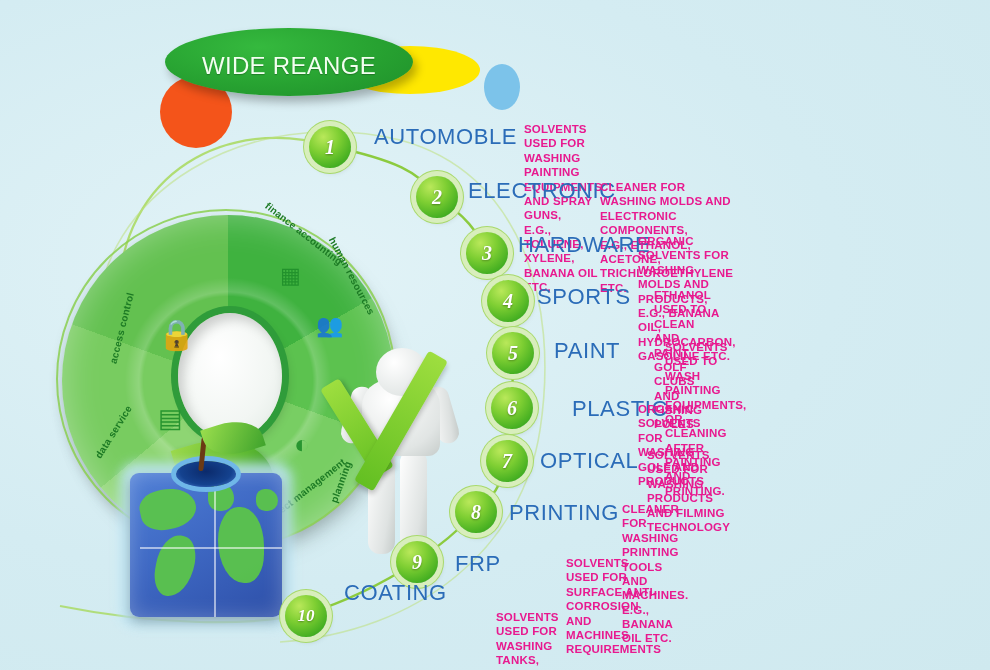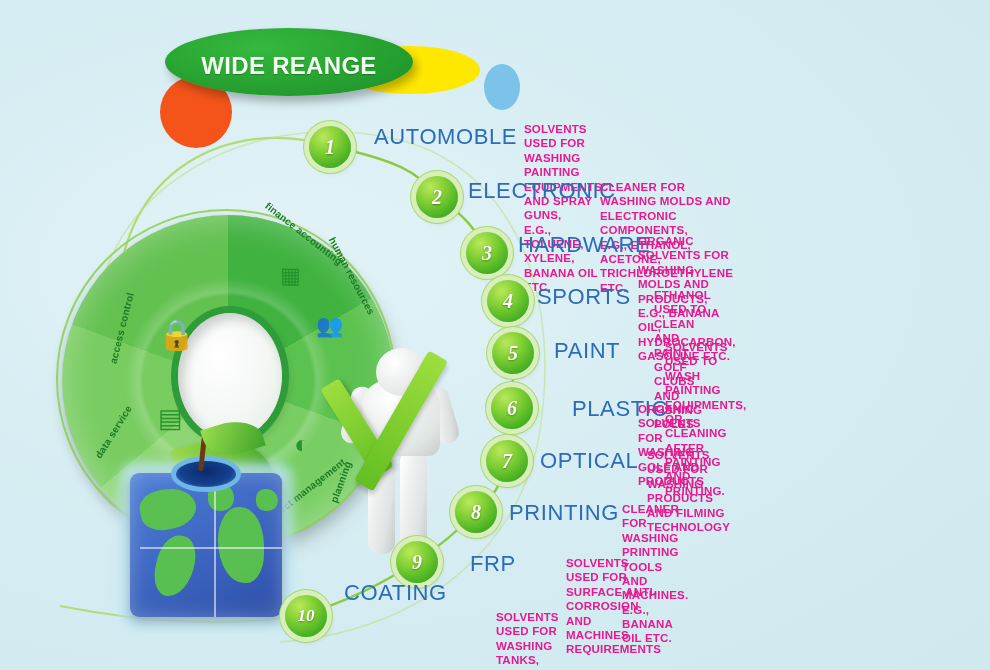--- a/index.html
+++ b/index.html
@@ -15,21 +15,21 @@
   
   .blob{position:absolute;border-radius:50%;}
   #yellow-blob{left:340px;top:46px;width:140px;height:48px;background:#ffe800;}
   #orange-blob{left:160px;top:76px;width:72px;height:72px;background:#f4541a;}
   #blue-blob{left:484px;top:64px;width:36px;height:46px;background:#7cc3ea;}
   #title-ellipse{position:absolute;left:165px;top:28px;width:248px;height:68px;
     background:radial-gradient(ellipse at 38% 28%, #35b93e 0%, #27a231 55%, #1f8f2a 100%);
     border-radius:50%;box-shadow:4px 6px 10px rgba(0,0,0,.28);}
   #title-text{position:absolute;left:165px;top:36px;width:248px;height:60px;
     display:flex;flex-direction:column;align-items:center;justify-content:center;
-    color:#f2fff0;font-size:24px;font-weight:700;line-height:1.1;letter-spacing:.3px;
+    color:#f2fff0;font-size:24px;font-weight:400;line-height:1.1;letter-spacing:.3px;
     text-shadow:0 1px 1px rgba(0,0,0,.25);}
   #title-text span{display:block;white-space:nowrap;}
 
   
   #illus{position:absolute;left:58px;top:205px;width:360px;height:360px;}
   .disc-shadow{position:absolute;left:12px;top:24px;width:330px;height:330px;border-radius:50%;
     background:rgba(60,90,80,.16);filter:blur(9px);}
   .disc{position:absolute;left:4px;top:10px;width:332px;height:332px;border-radius:50%;
     background:
       conic-gradient(from 0deg,
@@ -275,21 +275,21 @@
 
   <div class="row">
     <div class="num" style="left:455px;top:491px">8</div>
     <div class="cat" style="left:509px;top:500px">PRINTING</div>
     <div class="desc" style="left:622px;top:502px">CLEANER FOR WASHING PRINTING TOOLS AND MACHINES.
 E.G., BANANA OIL ETC.</div>
   </div>
 
   <div class="row">
     <div class="num" style="left:396px;top:541px">9</div>
-    <div class="cat" style="left:470px;top:551px">FRP</div>
+    <div class="cat" style="left:455px;top:551px">FRP</div>
     <div class="desc" style="left:566px;top:556px">SOLVENTS USED FOR SURFACE ANTI-CORROSION AND
 MACHINES REQUIREMENTS</div>
   </div>
 
   <div class="row">
     <div class="num" style="left:285px;top:595px;font-size:17px">10</div>
     <div class="cat" style="left:344px;top:580px">COATING</div>
     <div class="desc" style="left:496px;top:610px">SOLVENTS USED FOR WASHING  TANKS, PRODUCTION EQUIPMENTS AND
 FILLING MACHINES, E.G., BANANA OIL, TOLUENE, MEK, ACETATE ETC.</div>
   </div>

